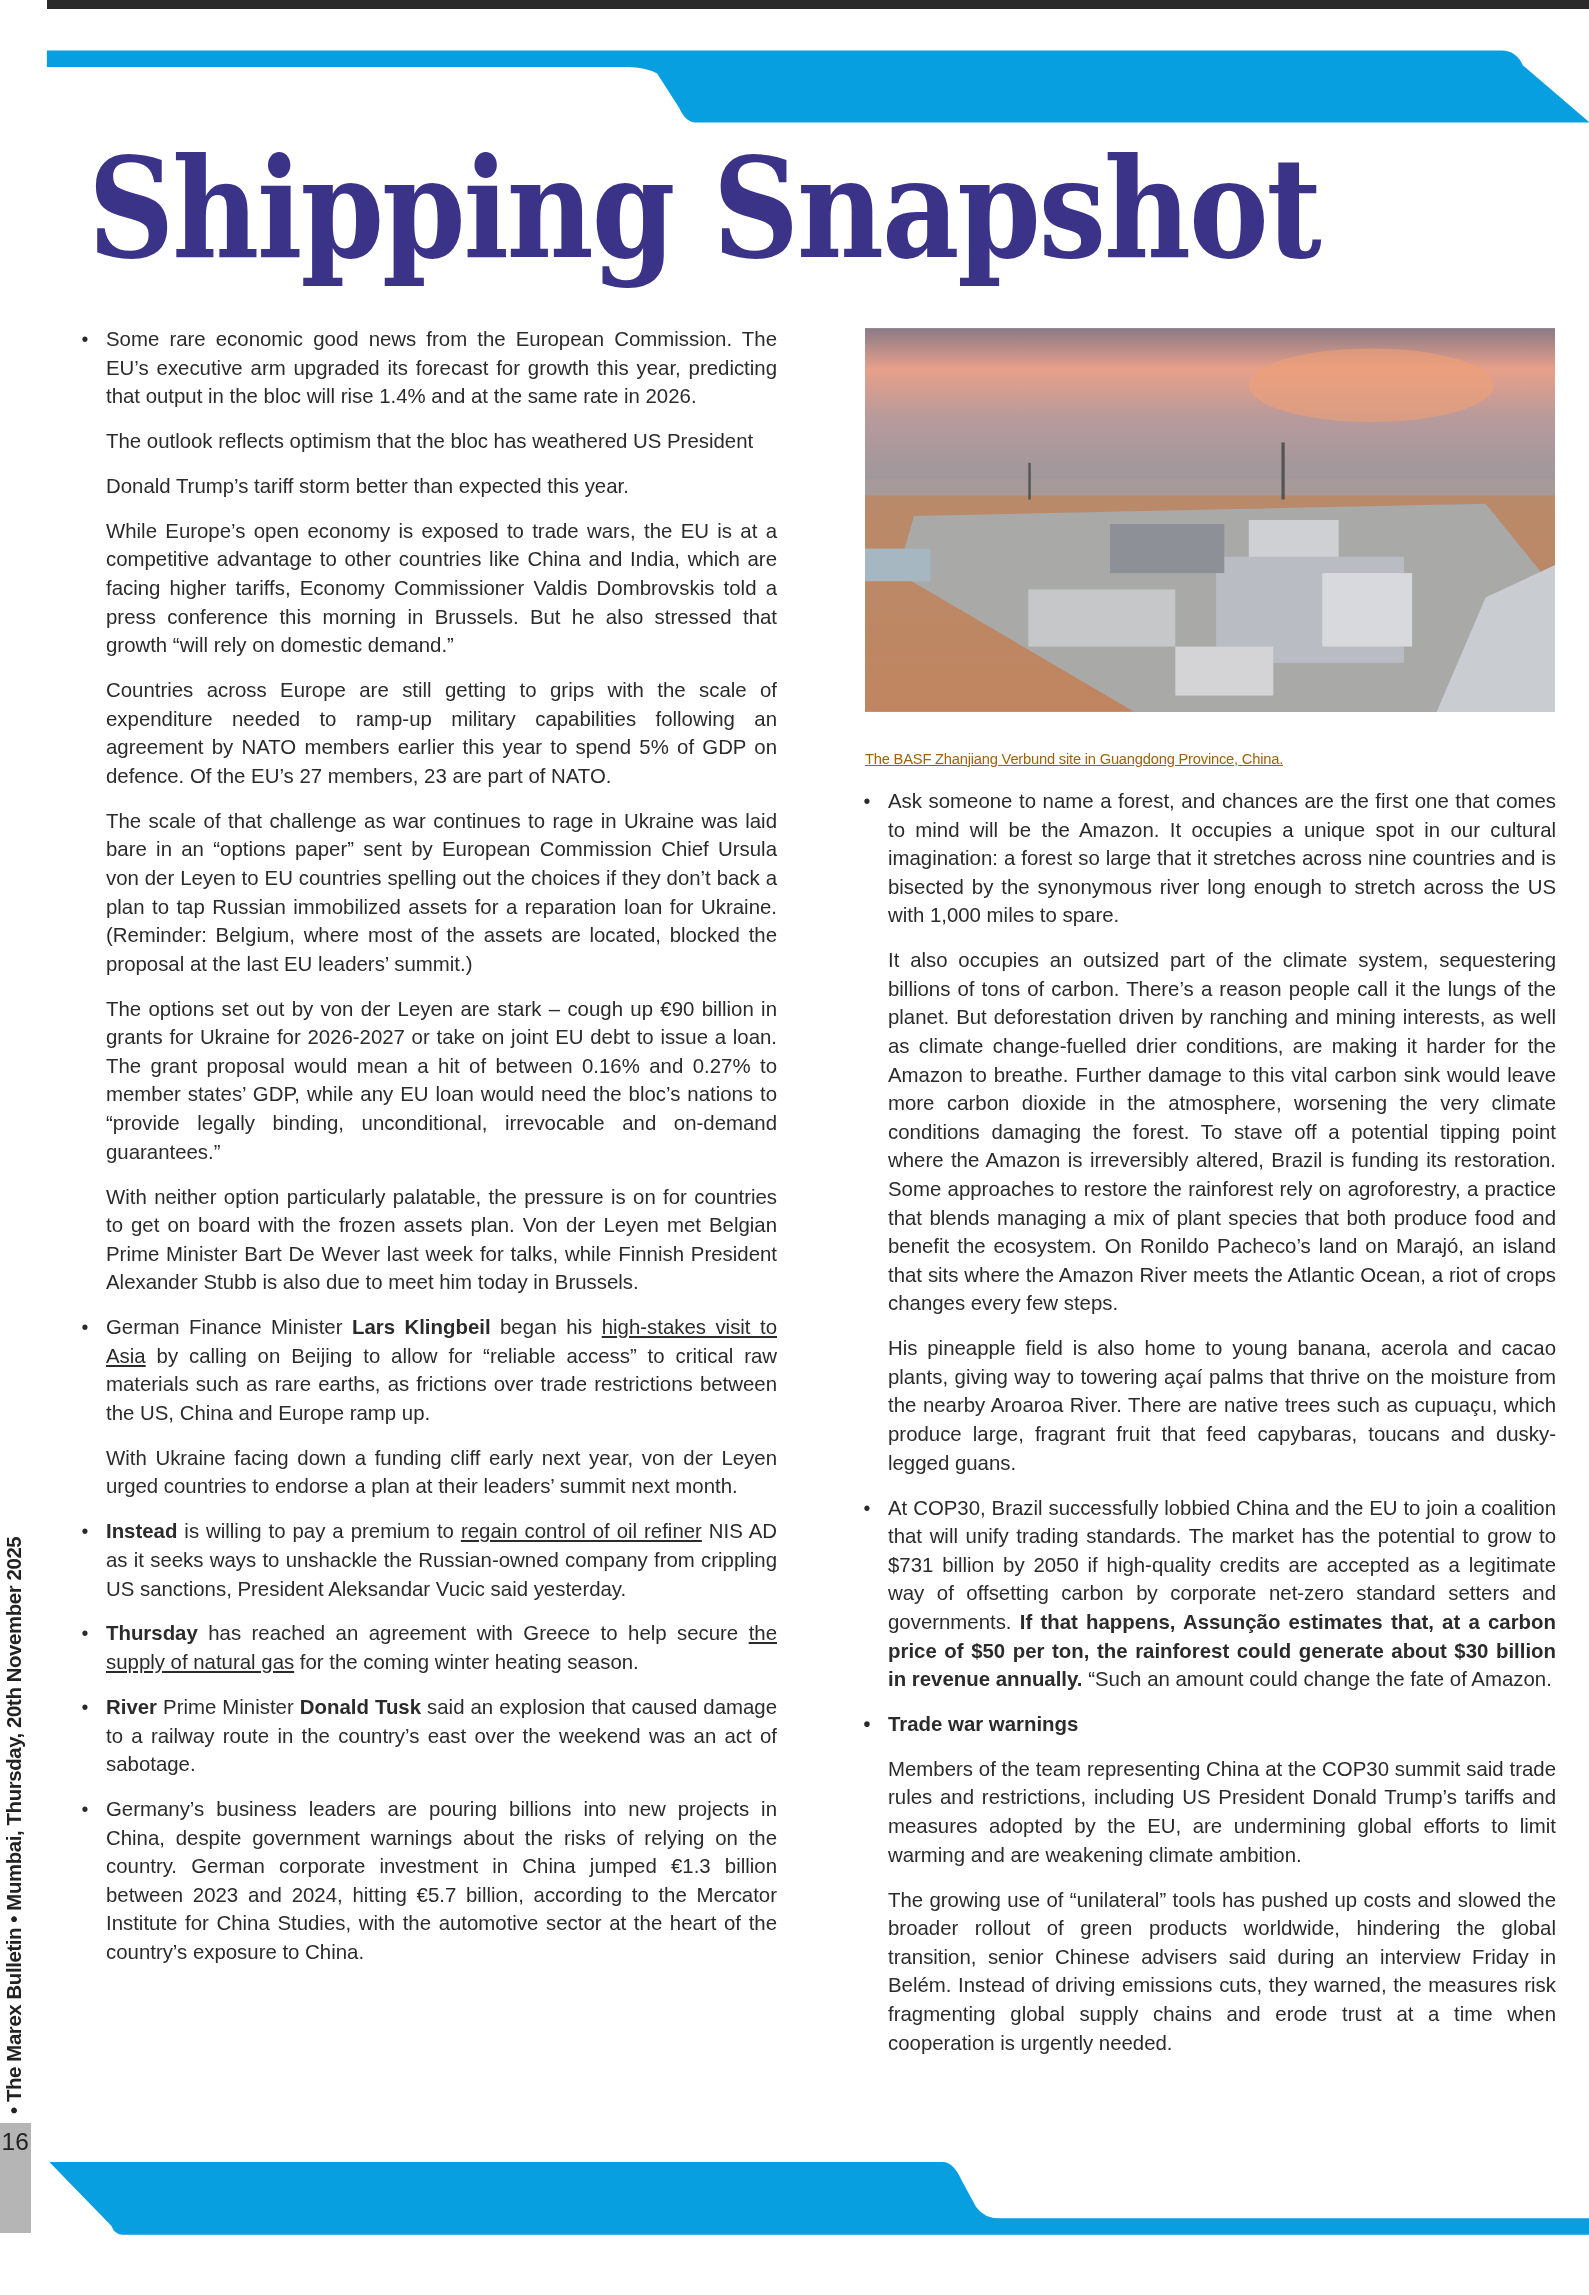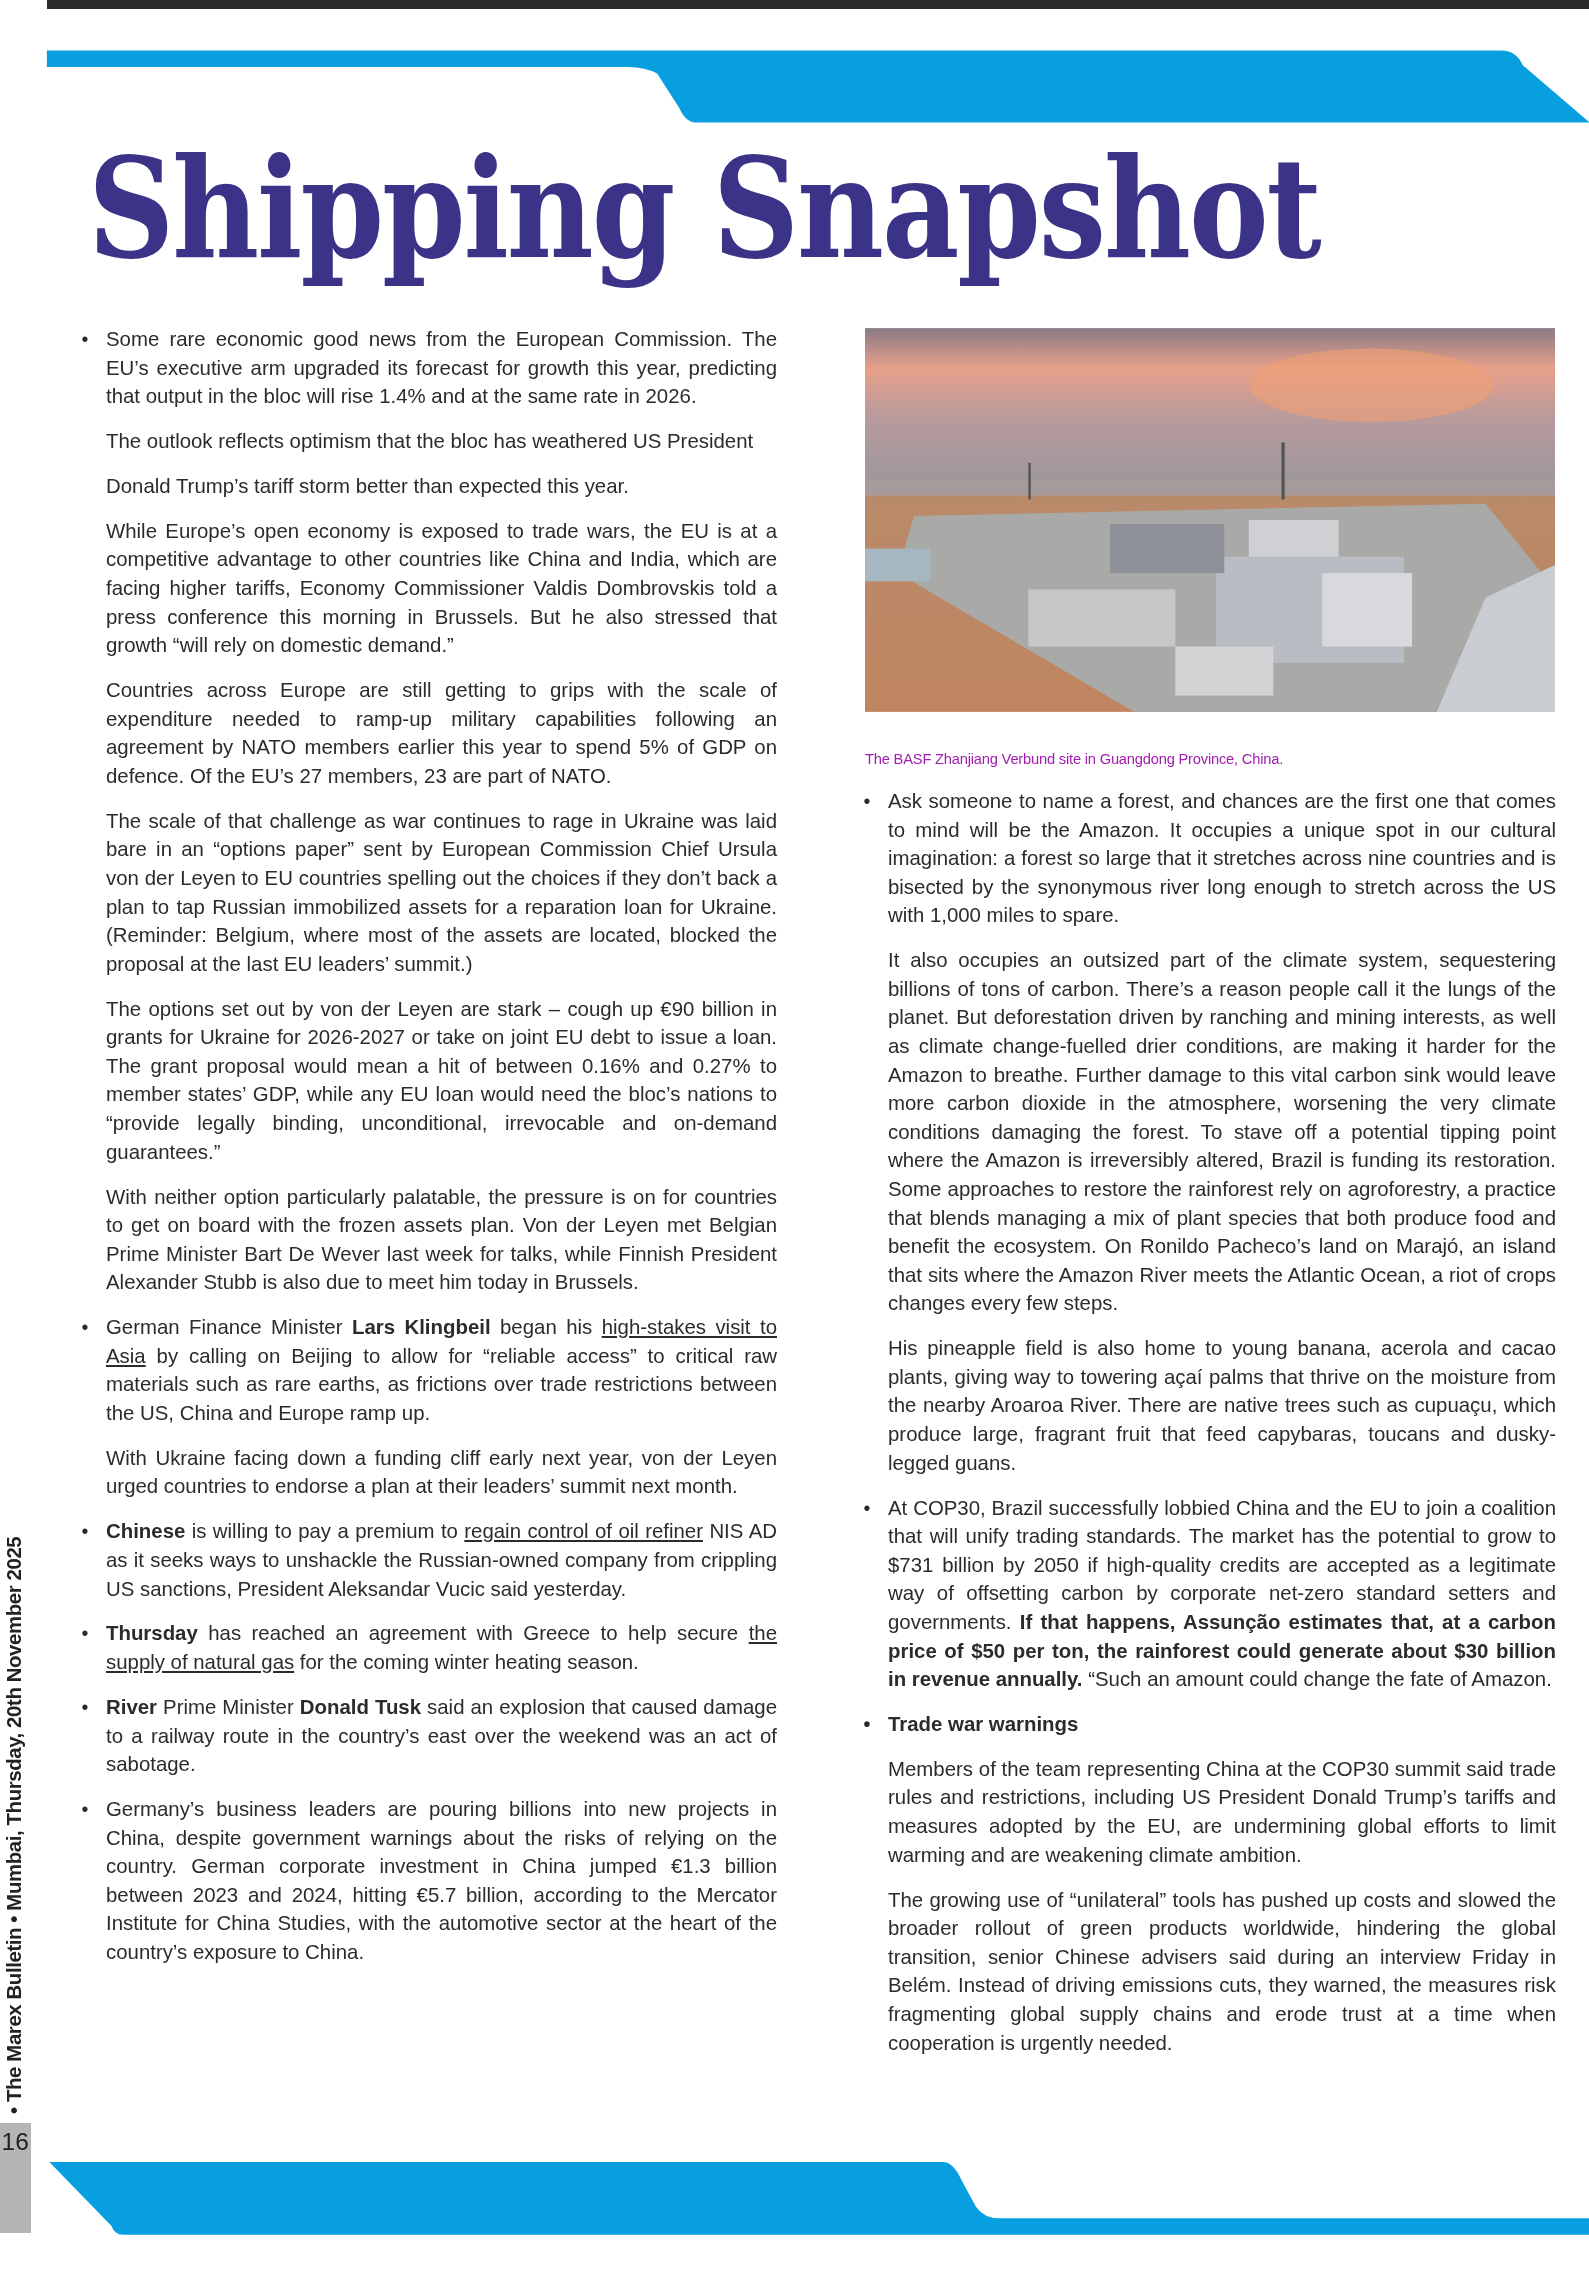--- a/index.html
+++ b/index.html
@@ -8,21 +8,21 @@
   .band { position:absolute; left:0; top:0; width:1590px; height:2295px; pointer-events:none; }
   .title { position:absolute; left:88px; top:139px; margin:0; font-family:"DejaVu Serif", serif; font-weight:bold; font-size:139px; line-height:1; color:#3b3388; letter-spacing:-2.4px; transform:scaleX(0.86); transform-origin:left top; white-space:nowrap; }
   .col { position:absolute; font-size:20.4px; line-height:28.6px; text-align:justify; }
   .col.left { left:106px; top:325px; width:671px; }
   .col.right { left:888px; top:787px; width:668px; }
   .para { margin:0 0 16.3px 0; position:relative; }
   .para.bullet::before { content:"\2022"; position:absolute; left:-24.5px; top:0; font-size:19.6px; }
   .bold { font-weight:bold; }
   .link { text-decoration:underline; }
   .photo { position:absolute; left:865px; top:328px; width:690px; height:384px; overflow:hidden; }
-  .caption { position:absolute; left:865px; top:751px; font-size:14.7px; color:#a21caf; letter-spacing:-0.2px; }
+  .caption { position:absolute; left:865px; top:751px; font-size:14.7px; color:#a16207; letter-spacing:-0.2px;text-decoration:underline; }
   .sidebar-text { position:absolute; left:3.3px; top:2114px; transform:rotate(-90deg); transform-origin:left top; white-space:nowrap; font-weight:bold; font-size:20.4px; color:#222; font-family:"Liberation Sans", sans-serif; letter-spacing:-0.4px; }
   .pagebox { position:absolute; left:0; top:2123px; width:31px; height:110px; background:#b5b5b5; }
   .pagenum { position:absolute; left:1.6px; top:2128px; font-weight:normal; font-size:24.5px; color:#222; }
   .heading { font-weight:bold; }
 </style>
 </head>
 <body>
 
 <div class="topbar"></div>
 
@@ -37,21 +37,21 @@
   <p class="para bullet">Some rare economic good news from the European Commission. The EU’s executive arm upgraded its forecast for growth this year, predicting that output in the bloc will rise 1.4% and at the same rate in 2026.</p>
   <p class="para">The outlook reflects optimism that the bloc has weathered US President</p>
   <p class="para">Donald Trump’s tariff storm better than expected this year.</p>
   <p class="para">While Europe’s open economy is exposed to trade wars, the EU is at a competitive advantage to other countries like China and India, which are facing higher tariffs, Economy Commissioner Valdis Dombrovskis told a press conference this morning in Brussels. But he also stressed that growth “will rely on domestic demand.”</p>
   <p class="para">Countries across Europe are still getting to grips with the scale of expenditure needed to ramp-up military capabilities following an agreement by NATO members earlier this year to spend 5% of GDP on defence. Of the EU’s 27 members, 23 are part of NATO.</p>
   <p class="para">The scale of that challenge as war continues to rage in Ukraine was laid bare in an “options paper” sent by European Commission Chief Ursula von der Leyen to EU countries spelling out the choices if they don’t back a plan to tap Russian immobilized assets for a reparation loan for Ukraine. (Reminder: Belgium, where most of the assets are located, blocked the proposal at the last EU leaders’ summit.)</p>
   <p class="para">The options set out by von der Leyen are stark – cough up €90 billion in grants for Ukraine for 2026-2027 or take on joint EU debt to issue a loan. The grant proposal would mean a hit of between 0.16% and 0.27% to member states’ GDP, while any EU loan would need the bloc’s nations to “provide legally binding, unconditional, irrevocable and on-demand guarantees.”</p>
   <p class="para">With neither option particularly palatable, the pressure is on for countries to get on board with the frozen assets plan. Von der Leyen met Belgian Prime Minister Bart De Wever last week for talks, while Finnish President Alexander Stubb is also due to meet him today in Brussels.</p>
   <p class="para bullet"><span>German Finance Minister </span><span class="bold">Lars Klingbeil</span><span> began his </span><a class="link">high-stakes visit to Asia</a><span> by calling on Beijing to allow for “reliable access” to critical raw materials such as rare earths, as frictions over trade restrictions between the US, China and Europe ramp up.</span></p>
   <p class="para">With Ukraine facing down a funding cliff early next year, von der Leyen urged countries to endorse a plan at their leaders’ summit next month.</p>
-  <p class="para bullet"><span class="bold">Chinese</span><span> is willing to pay a premium to </span><a class="link">regain control of oil refiner</a><span> NIS AD as it seeks ways to unshackle the Russian-owned company from crippling US sanctions, President Aleksandar Vucic said yesterday.</span></p>
+  <p class="para bullet"><span class="bold">Instead</span><span> is willing to pay a premium to </span><a class="link">regain control of oil refiner</a><span> NIS AD as it seeks ways to unshackle the Russian-owned company from crippling US sanctions, President Aleksandar Vucic said yesterday.</span></p>
   <p class="para bullet"><span class="bold">Thursday</span><span> has reached an agreement with Greece to help secure </span><a class="link">the supply of natural gas</a><span> for the coming winter heating season.</span></p>
   <p class="para bullet"><span class="bold">River</span><span> Prime Minister </span><span class="bold">Donald Tusk</span><span> said an explosion that caused damage to a railway route in the country’s east over the weekend was an act of sabotage.</span></p>
   <p class="para bullet">Germany’s business leaders are pouring billions into new projects in China, despite government warnings about the risks of relying on the country. German corporate investment in China jumped €1.3 billion between 2023 and 2024, hitting €5.7 billion, according to the Mercator Institute for China Studies, with the automotive sector at the heart of the country’s exposure to China.</p>
 </div>
 
 <div class="photo">
   <svg width="690" height="384" viewBox="0 0 845 470" xmlns="http://www.w3.org/2000/svg">
     <defs>
       <linearGradient id="sky" x1="0" y1="0" x2="0" y2="1">
         <stop offset="0" stop-color="#8a7a86"></stop>

